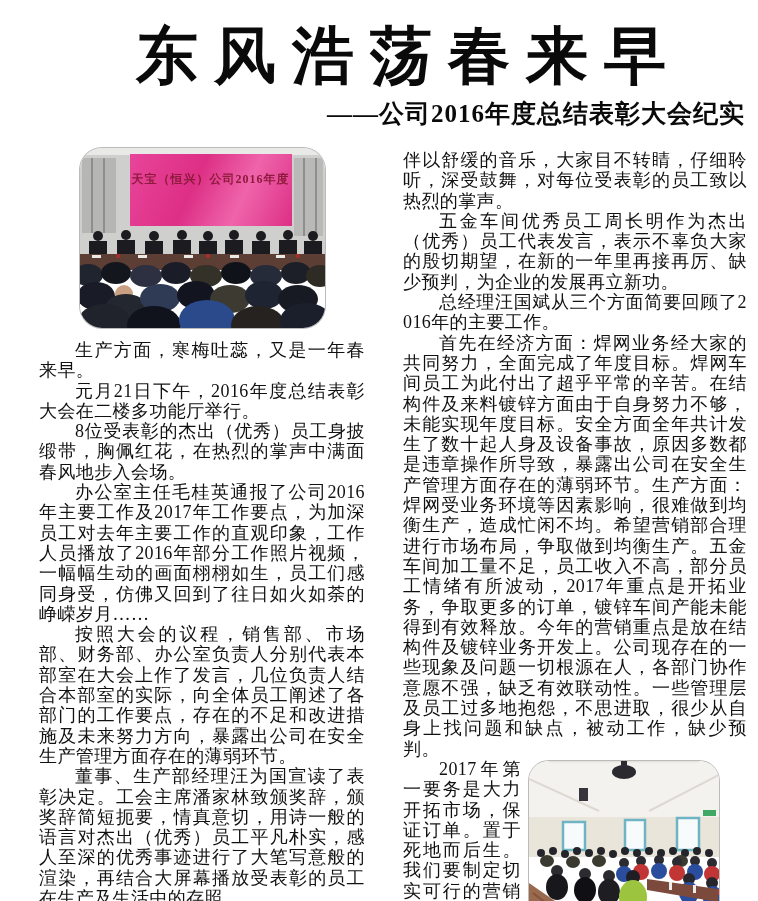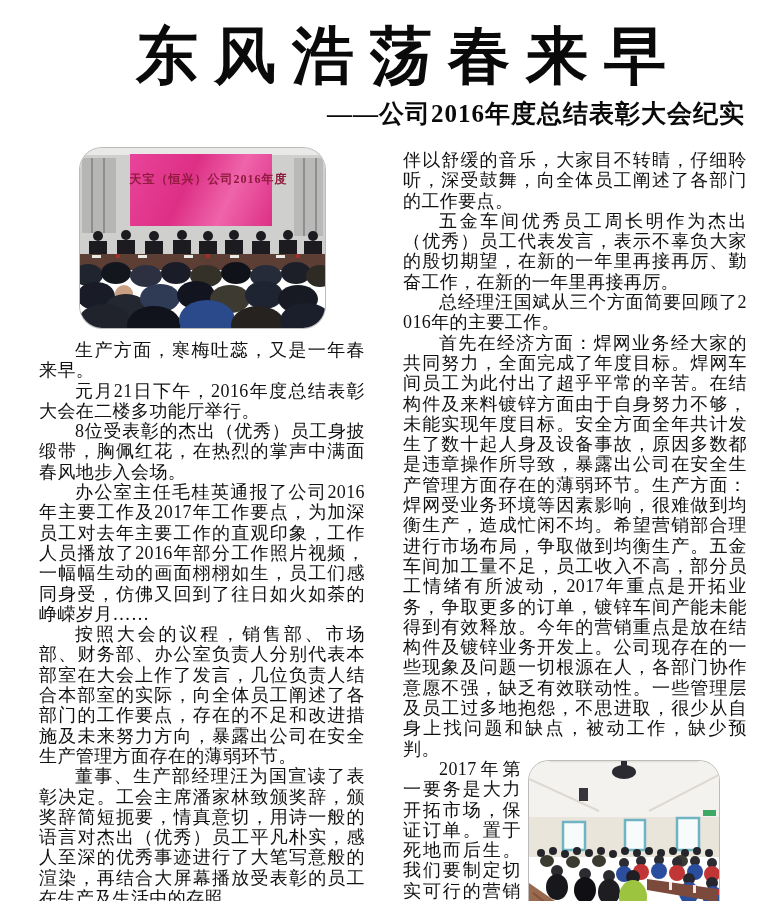--- a/index.html
+++ b/index.html
@@ -25,21 +25,21 @@
          word-break:break-all;}
   .col p.indent{text-indent:2em;}
   .col-left{left:39px;top:148px;width:326px;}
   .col-right{left:403px;top:150px;width:344px;}
   
   .photo{border-radius:22px;overflow:hidden;position:relative;
          box-shadow:0 0 0 1px rgba(60,60,60,.35);}
   .photo svg{display:block;}
   .photo1{width:245px;height:180px;margin:0 auto 12px auto;}
   .banner{
-    position:absolute;left:50px;top:6px;width:142px;height:72px;
+    position:absolute;left:50px;top:6px;width:162px;height:72px;
     background:linear-gradient(115deg,#e8459a 0%,#dd2f85 40%,#ef64ab 68%,#dd2f85 100%);
     text-align:center;color:#8e1a3d;
   }
   .banner .bl1{display:block;margin-top:17px;font-size:12px;font-weight:bold;
                letter-spacing:1px;white-space:nowrap;}
   .banner .bl2{display:block;margin-top:3px;font-size:17px;font-weight:bold;
                letter-spacing:4px;white-space:nowrap;}
   
   .bottom-row{display:flex;align-items:flex-start;}
   .bottom-row p.narrow{width:118px;flex:0 0 118px;}
@@ -141,22 +141,22 @@
 
     <p class="indent">生产方面，寒梅吐蕊，又是一年春来早。</p>
     <p class="indent">元月21日下午，2016年度总结表彰大会在二楼多功能厅举行。</p>
     <p class="indent">8位受表彰的杰出（优秀）员工身披缎带，胸佩红花，在热烈的掌声中满面春风地步入会场。</p>
     <p class="indent">办公室主任毛桂英通报了公司2016年主要工作及2017年工作要点，为加深员工对去年主要工作的直观印象，工作人员播放了2016年部分工作照片视频，一幅幅生动的画面栩栩如生，员工们感同身受，仿佛又回到了往日如火如荼的峥嵘岁月……</p>
     <p class="indent">按照大会的议程，销售部、市场部、财务部、办公室负责人分别代表本部室在大会上作了发言，几位负责人结合本部室的实际，向全体员工阐述了各部门的工作要点，存在的不足和改进措施及未来努力方向，暴露出公司在安全生产管理方面存在的薄弱环节。</p>
     <p class="indent">董事、生产部经理汪为国宣读了表彰决定。工会主席潘家林致颁奖辞，颁奖辞简短扼要，情真意切，用诗一般的语言对杰出（优秀）员工平凡朴实，感人至深的优秀事迹进行了大笔写意般的渲染，再结合大屏幕播放受表彰的员工在生产及生活中的存照，</p>
   </div>
 
   <div class="col col-right">
-    <p>伴以舒缓的音乐，大家目不转睛，仔细聆听，深受鼓舞，向全体员工阐述了各部门的工作要点。</p>
-    <p class="indent">五金车间优秀员工周长明作为杰出（优秀）员工代表发言，表示不辜负大家的殷切期望，在新的一年里再接再厉、勤奋工作，在新的一年里再接再厉。</p>
+    <p>伴以舒缓的音乐，大家目不转睛，仔细聆听，深受鼓舞，对每位受表彰的员工致以热烈的掌声。</p>
+    <p class="indent">五金车间优秀员工周长明作为杰出（优秀）员工代表发言，表示不辜负大家的殷切期望，在新的一年里再接再厉、缺少预判，为企业的发展再立新功。</p>
     <p class="indent">总经理汪国斌从三个方面简要回顾了2016年的主要工作。</p>
     <p class="indent">首先在经济方面：焊网业务经大家的共同努力，全面完成了年度目标。焊网车间员工为此付出了超乎平常的辛苦。在结构件及来料镀锌方面由于自身努力不够，未能实现年度目标。安全方面全年共计发生了数十起人身及设备事故，原因多数都是违章操作所导致，暴露出公司在安全生产管理方面存在的薄弱环节。生产方面：焊网受业务环境等因素影响，很难做到均衡生产，造成忙闲不均。希望营销部合理进行市场布局，争取做到均衡生产。五金车间加工量不足，员工收入不高，部分员工情绪有所波动，2017年重点是开拓业务，争取更多的订单，镀锌车间产能未能得到有效释放。今年的营销重点是放在结构件及镀锌业务开发上。公司现存在的一些现象及问题一切根源在人，各部门协作意愿不强，缺乏有效联动性。一些管理层及员工过多地抱怨，不思进取，很少从自身上找问题和缺点，被动工作，缺少预判。</p>
 
     <div class="bottom-row">
       <p class="indent narrow">2017年第一要务是大力开拓市场，保证订单。置于死地而后生。我们要制定切实可行的营销办法，将目标分解到位。狠抓节</p>
 
       <div class="photo photo2">
         <svg width="190" height="165" viewBox="0 0 190 165">
 
           <rect x="0" y="0" width="190" height="56" fill="#f3f2ee"></rect>

